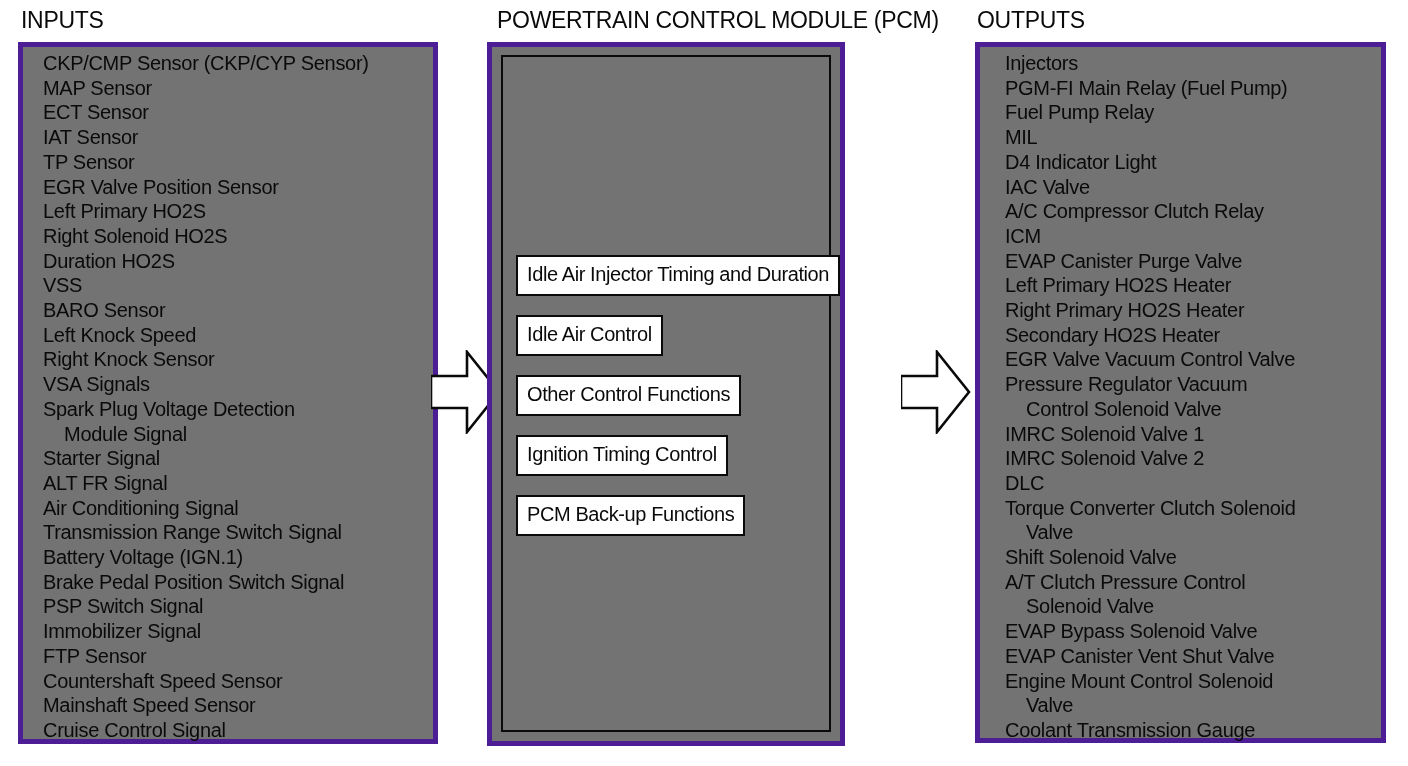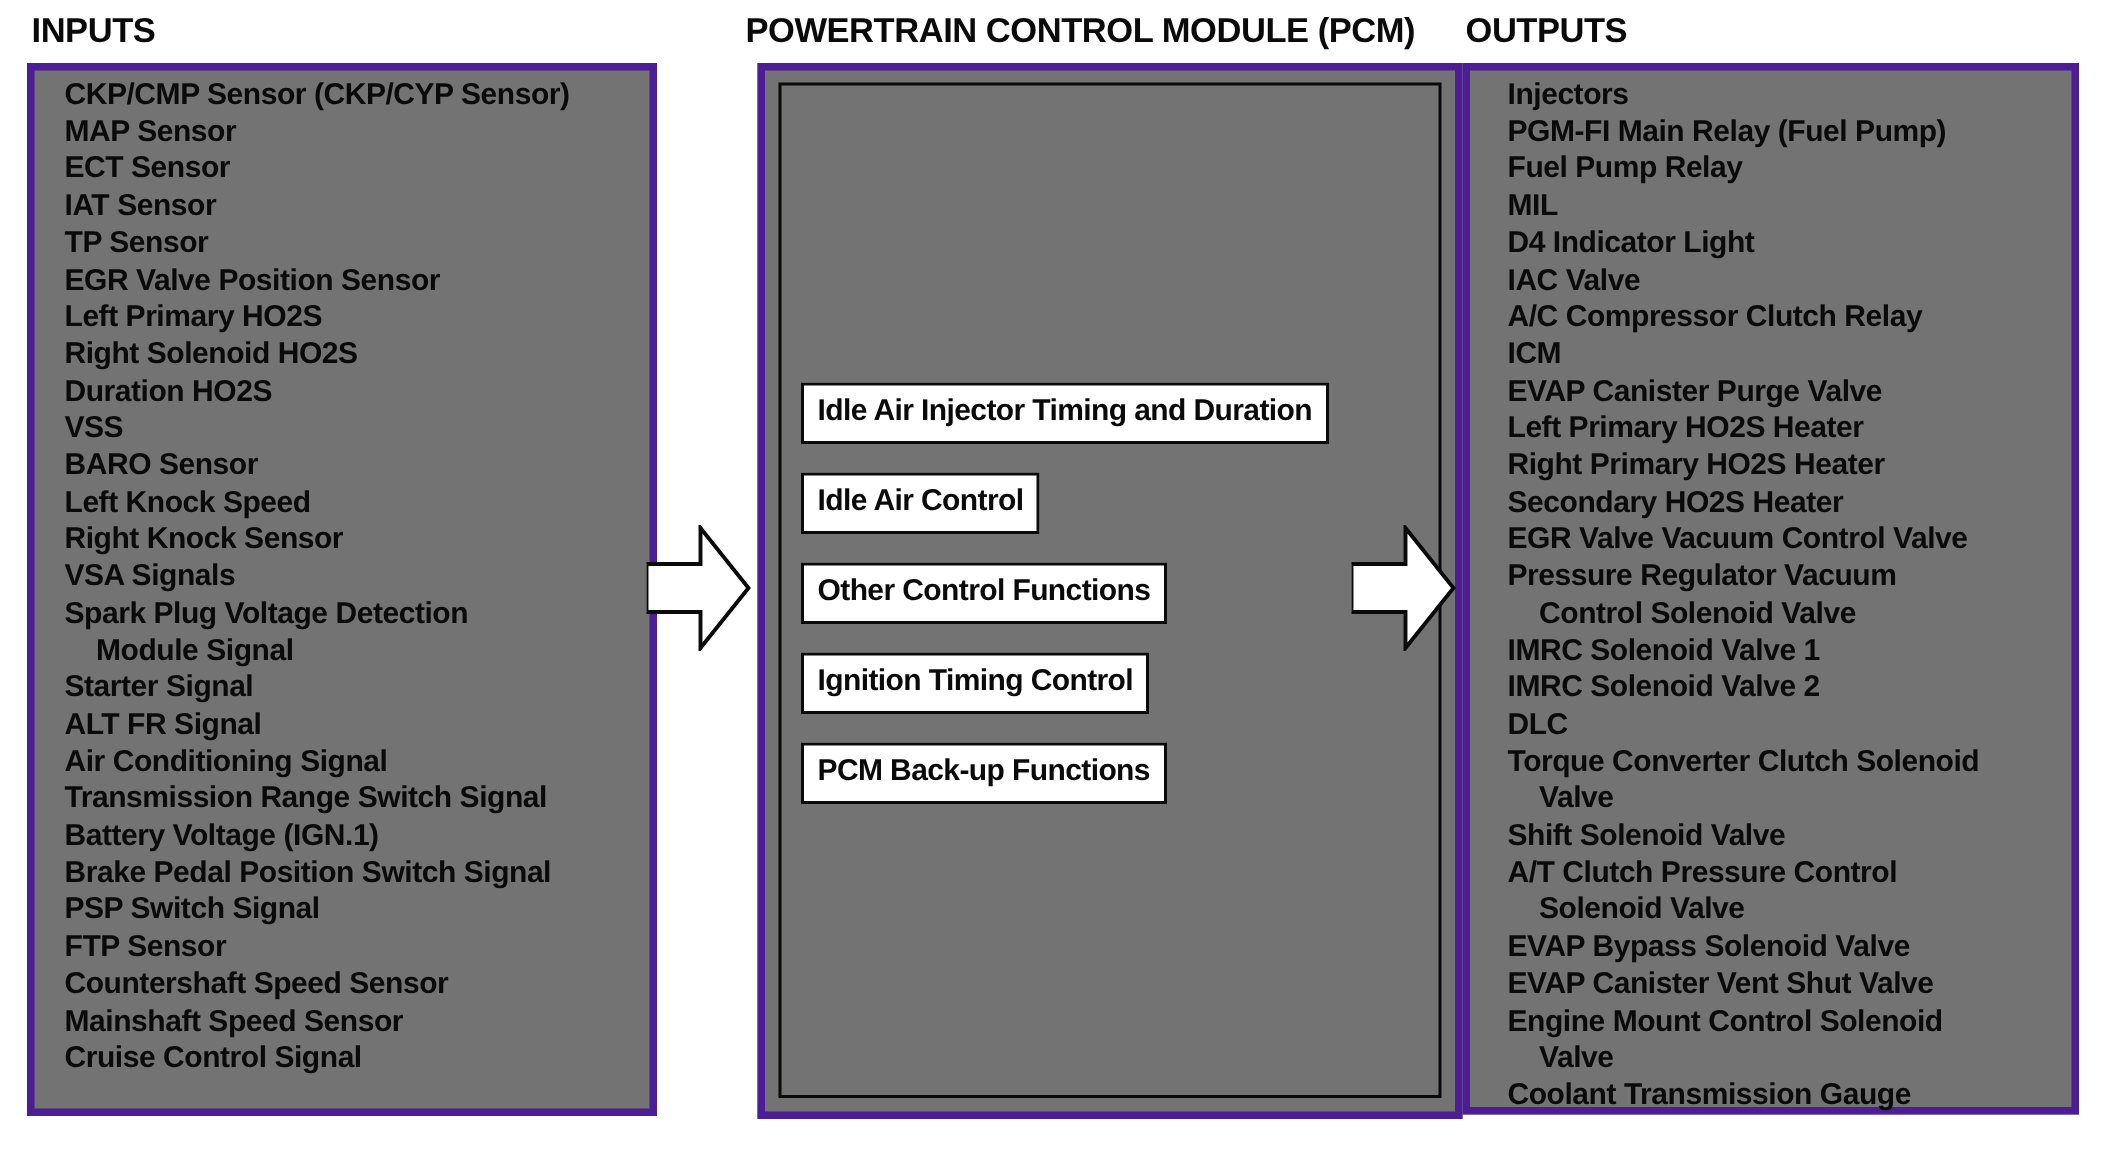--- a/index.html
+++ b/index.html
@@ -3,42 +3,42 @@
 <meta charset="utf-8">
 <style>
   html, body { margin: 0; padding: 0; background: #ffffff; }
   .canvas {
     position: relative;
     width: 1408px;
     height: 766px;
     background: #ffffff;
     color: #0a0a0a;
     font-family: "Liberation Sans", sans-serif;
-    font-weight: bold;
+    font-weight: normal;
     overflow: hidden;
   }
   .title {
     position: absolute;
     top: 7px;
     font-size: 23px;
     letter-spacing: -0.3px;
     white-space: nowrap;
   }
   .inputs-title  { left: 21px; }
   .pcm-title     { left: 497px; }
   .outputs-title { left: 977px; }
 
   .box {
     position: absolute;
     border: 5px solid #4c1d95;
     background: #737373;
     box-sizing: border-box;
   }
   .inputs-box  { left: 18px;  top: 42px; width: 420px; height: 702px; }
-  .pcm-outer   { left: 505px; top: 42px; width: 470px; height: 704px; }
+  .pcm-outer   { left: 487px; top: 42px; width: 358px; height: 704px; }
   .outputs-box { left: 975px; top: 42px; width: 411px; height: 701px; padding-left: 40px; }
 
   .pcm-inner {
     position: absolute;
     left: 9px; top: 8px; right: 9px; bottom: 9px;
     border: 2.5px solid #0a0a0a;
     box-sizing: border-box;
   }
   .pcm-funcs {
     position: absolute;
@@ -105,20 +105,21 @@
         <div class="list-item">VSA Signals</div>
         <div class="list-item">Spark Plug Voltage Detection
     Module Signal</div>
         <div class="list-item">Starter Signal</div>
         <div class="list-item">ALT FR Signal</div>
         <div class="list-item">Air Conditioning Signal</div>
         <div class="list-item">Transmission Range Switch Signal</div>
         <div class="list-item">Battery Voltage (IGN.1)</div>
         <div class="list-item">Brake Pedal Position Switch Signal</div>
         <div class="list-item">PSP Switch Signal</div>
+        <div class="list-item">Immobilizer Signal</div>
         <div class="list-item">FTP Sensor</div>
         <div class="list-item">Countershaft Speed Sensor</div>
         <div class="list-item">Mainshaft Speed Sensor</div>
         <div class="list-item">Cruise Control Signal</div>
       </div>
   </div>
 
   <svg class="arrow arrow-inputs-pcm" viewBox="0 0 70 84" xmlns="http://www.w3.org/2000/svg">
     <polygon points="0,26 36,26 36,2 68,42 36,82 36,58 0,58" fill="#ffffff" stroke="#0a0a0a" stroke-width="2.6" stroke-linejoin="miter"></polygon>
   </svg>

